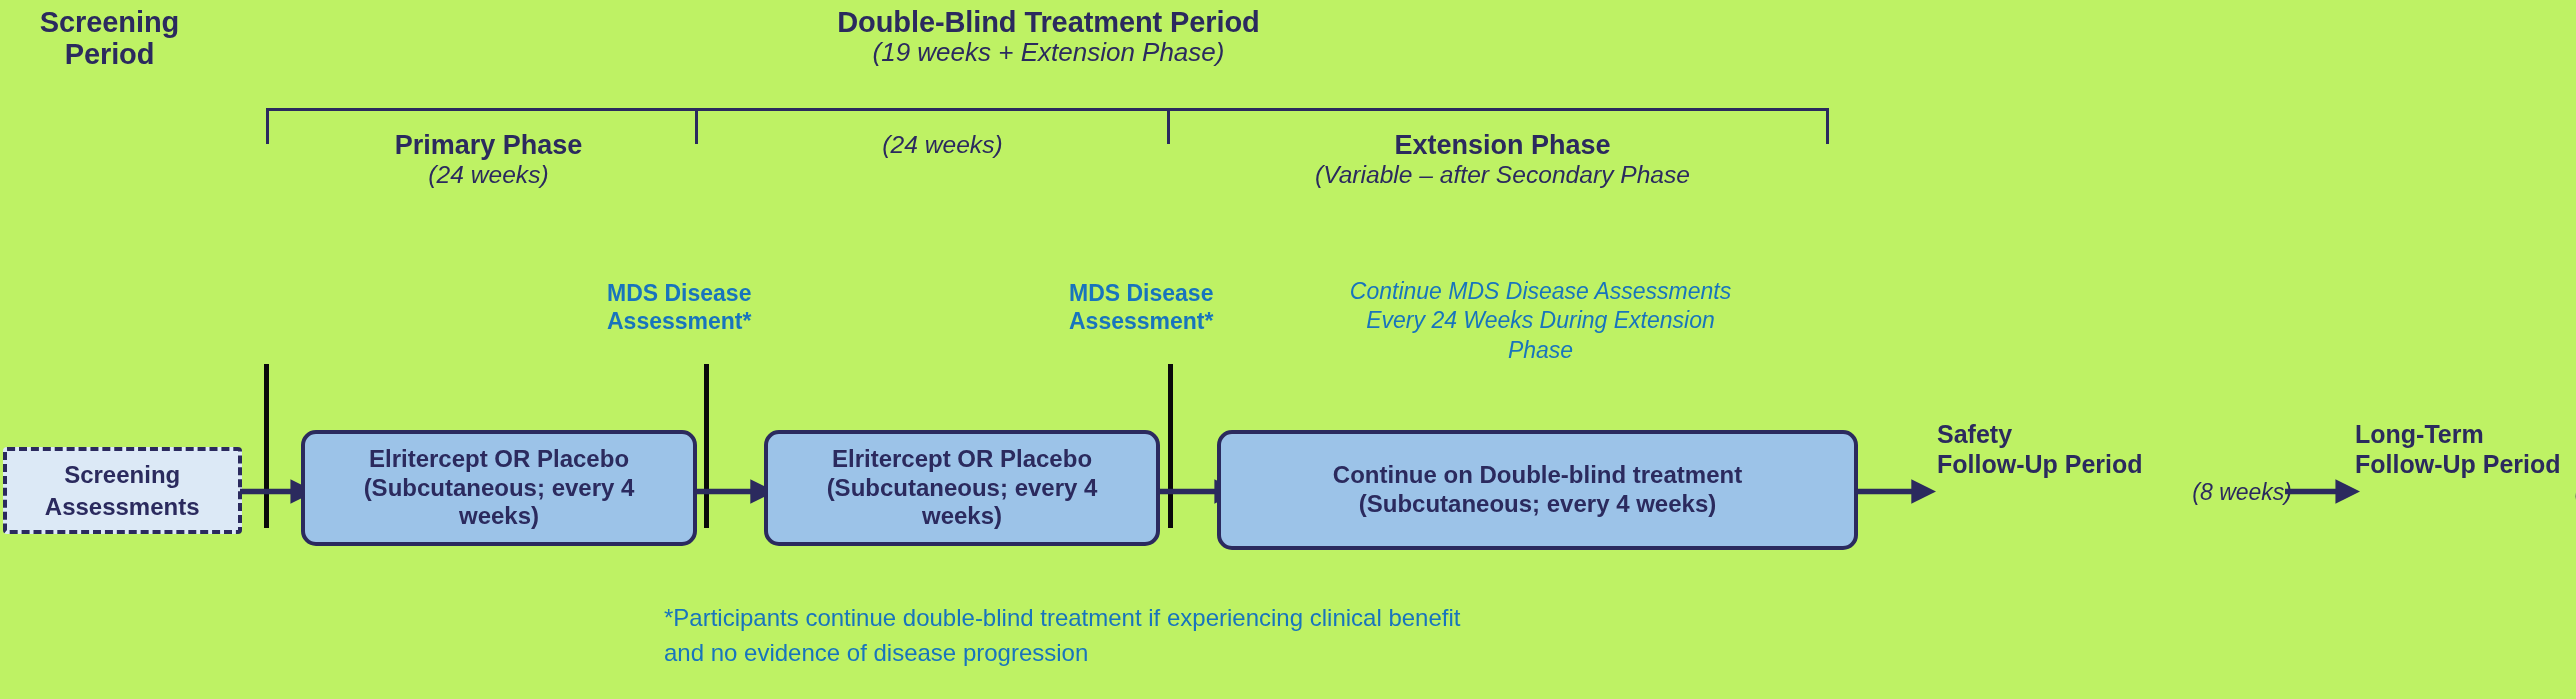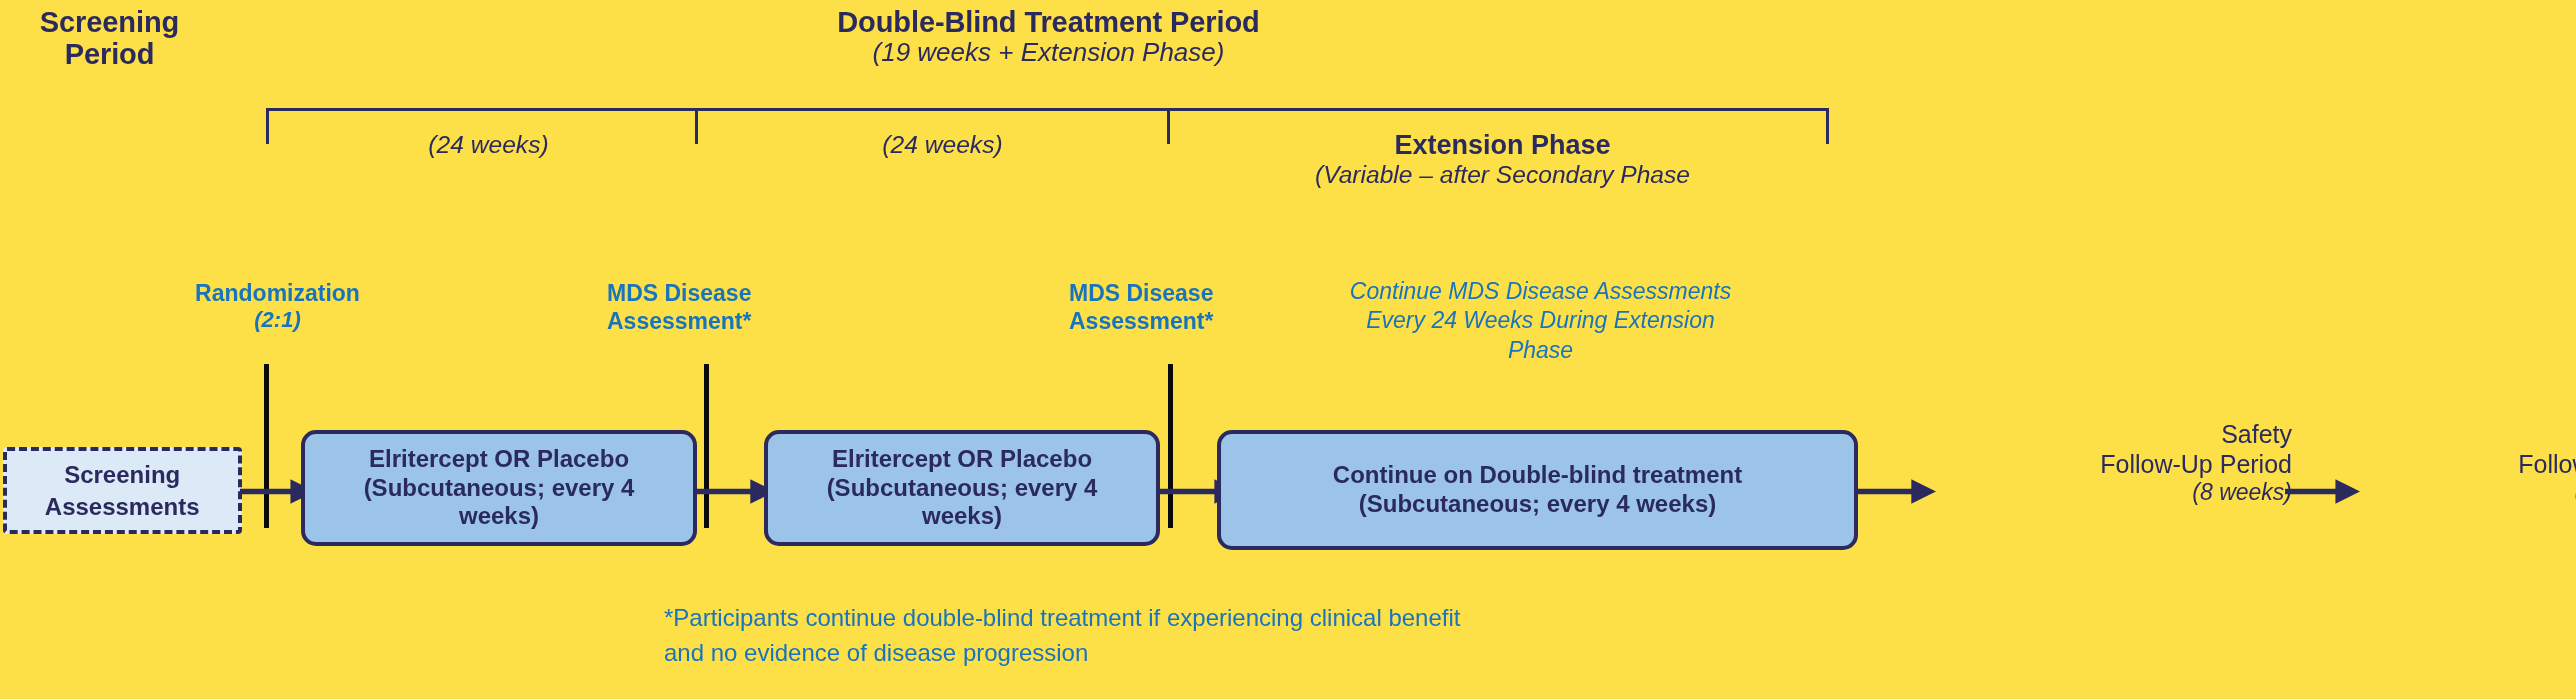--- a/index.html
+++ b/index.html
@@ -7,21 +7,21 @@
     padding: 0;
     background: #ffffff;
   }
   body {
     font-family: "Liberation Sans", sans-serif;
   }
   #canvas {
     position: relative;
     width: 2576px;
     height: 700px;
-    background: #fde047;
+    background: #bef264;
     overflow: hidden;
   }
   .abs { position: absolute; }
   .navy { color: #2B2A5E; }
   .ctr { text-align: center; }
 
   
   .bracket-top {
     border-top: 3.4px solid #2B2A5E;
   }
@@ -109,24 +109,24 @@
     color: #2B2A5E;
     font-weight: bold;
     font-size: 24px;
     line-height: 1.3;
     text-align: center;
   }
 
   
   .fu-title {
     font-size: 25px;
-    font-weight: normal;
+    font-weight: bold;
     color: #2B2A5E;
     line-height: 1.18;
-    text-align: right;
+    text-align: left;
   }
   .fu-sub {
     font-size: 23px;
     font-style: italic;
     color: #2B2A5E;
     line-height: 1.2;
     text-align: right;
   }
 
   
@@ -155,36 +155,33 @@
     <div class="h-sub">(19 weeks + Extension Phase)</div>
   </div>
 
   <div class="abs bracket-top" style="left:266px; top:108px; width:1563px;"></div>
   <div class="abs bracket-tick" style="left:266px; top:108px; height:36px;"></div>
   <div class="abs bracket-tick" style="left:695px; top:108px; height:36px;"></div>
   <div class="abs bracket-tick" style="left:1167px; top:108px; height:36px;"></div>
   <div class="abs bracket-tick" style="left:1826px; top:108px; height:36px;"></div>
 
   <div class="abs navy ctr" style="left:287px; top:131px; width:403px;">
+    <div class="phase-title">Primary Phase</div>
     <div class="phase-sub">(24 weeks)</div>
   </div>
 
   <div class="abs navy ctr" style="left:741px; top:131px; width:403px;">
     <div class="phase-sub">(24 weeks)</div>
   </div>
 
   <div class="abs navy ctr" style="left:1209px; top:131px; width:587px;">
     <div class="phase-title">Extension Phase</div>
     <div class="phase-sub">(Variable – after Secondary Phase</div>
   </div>
 
-  <div class="abs ctr" style="left:134px; top:279px; width:287px;">
-    <div class="mile-label">Randomization</div>
-    <div class="mile-sub">(2:1)</div>
-  </div>
 
   <div class="abs" style="left:607px; top:279px; width:225px; text-align:left;">
     <div class="mile-label">MDS Disease</div>
     <div class="mile-label">Assessment*</div>
   </div>
 
   <div class="abs" style="left:1069px; top:279px; width:225px; text-align:left;">
     <div class="mile-label">MDS Disease</div>
     <div class="mile-label">Assessment*</div>
   </div>

